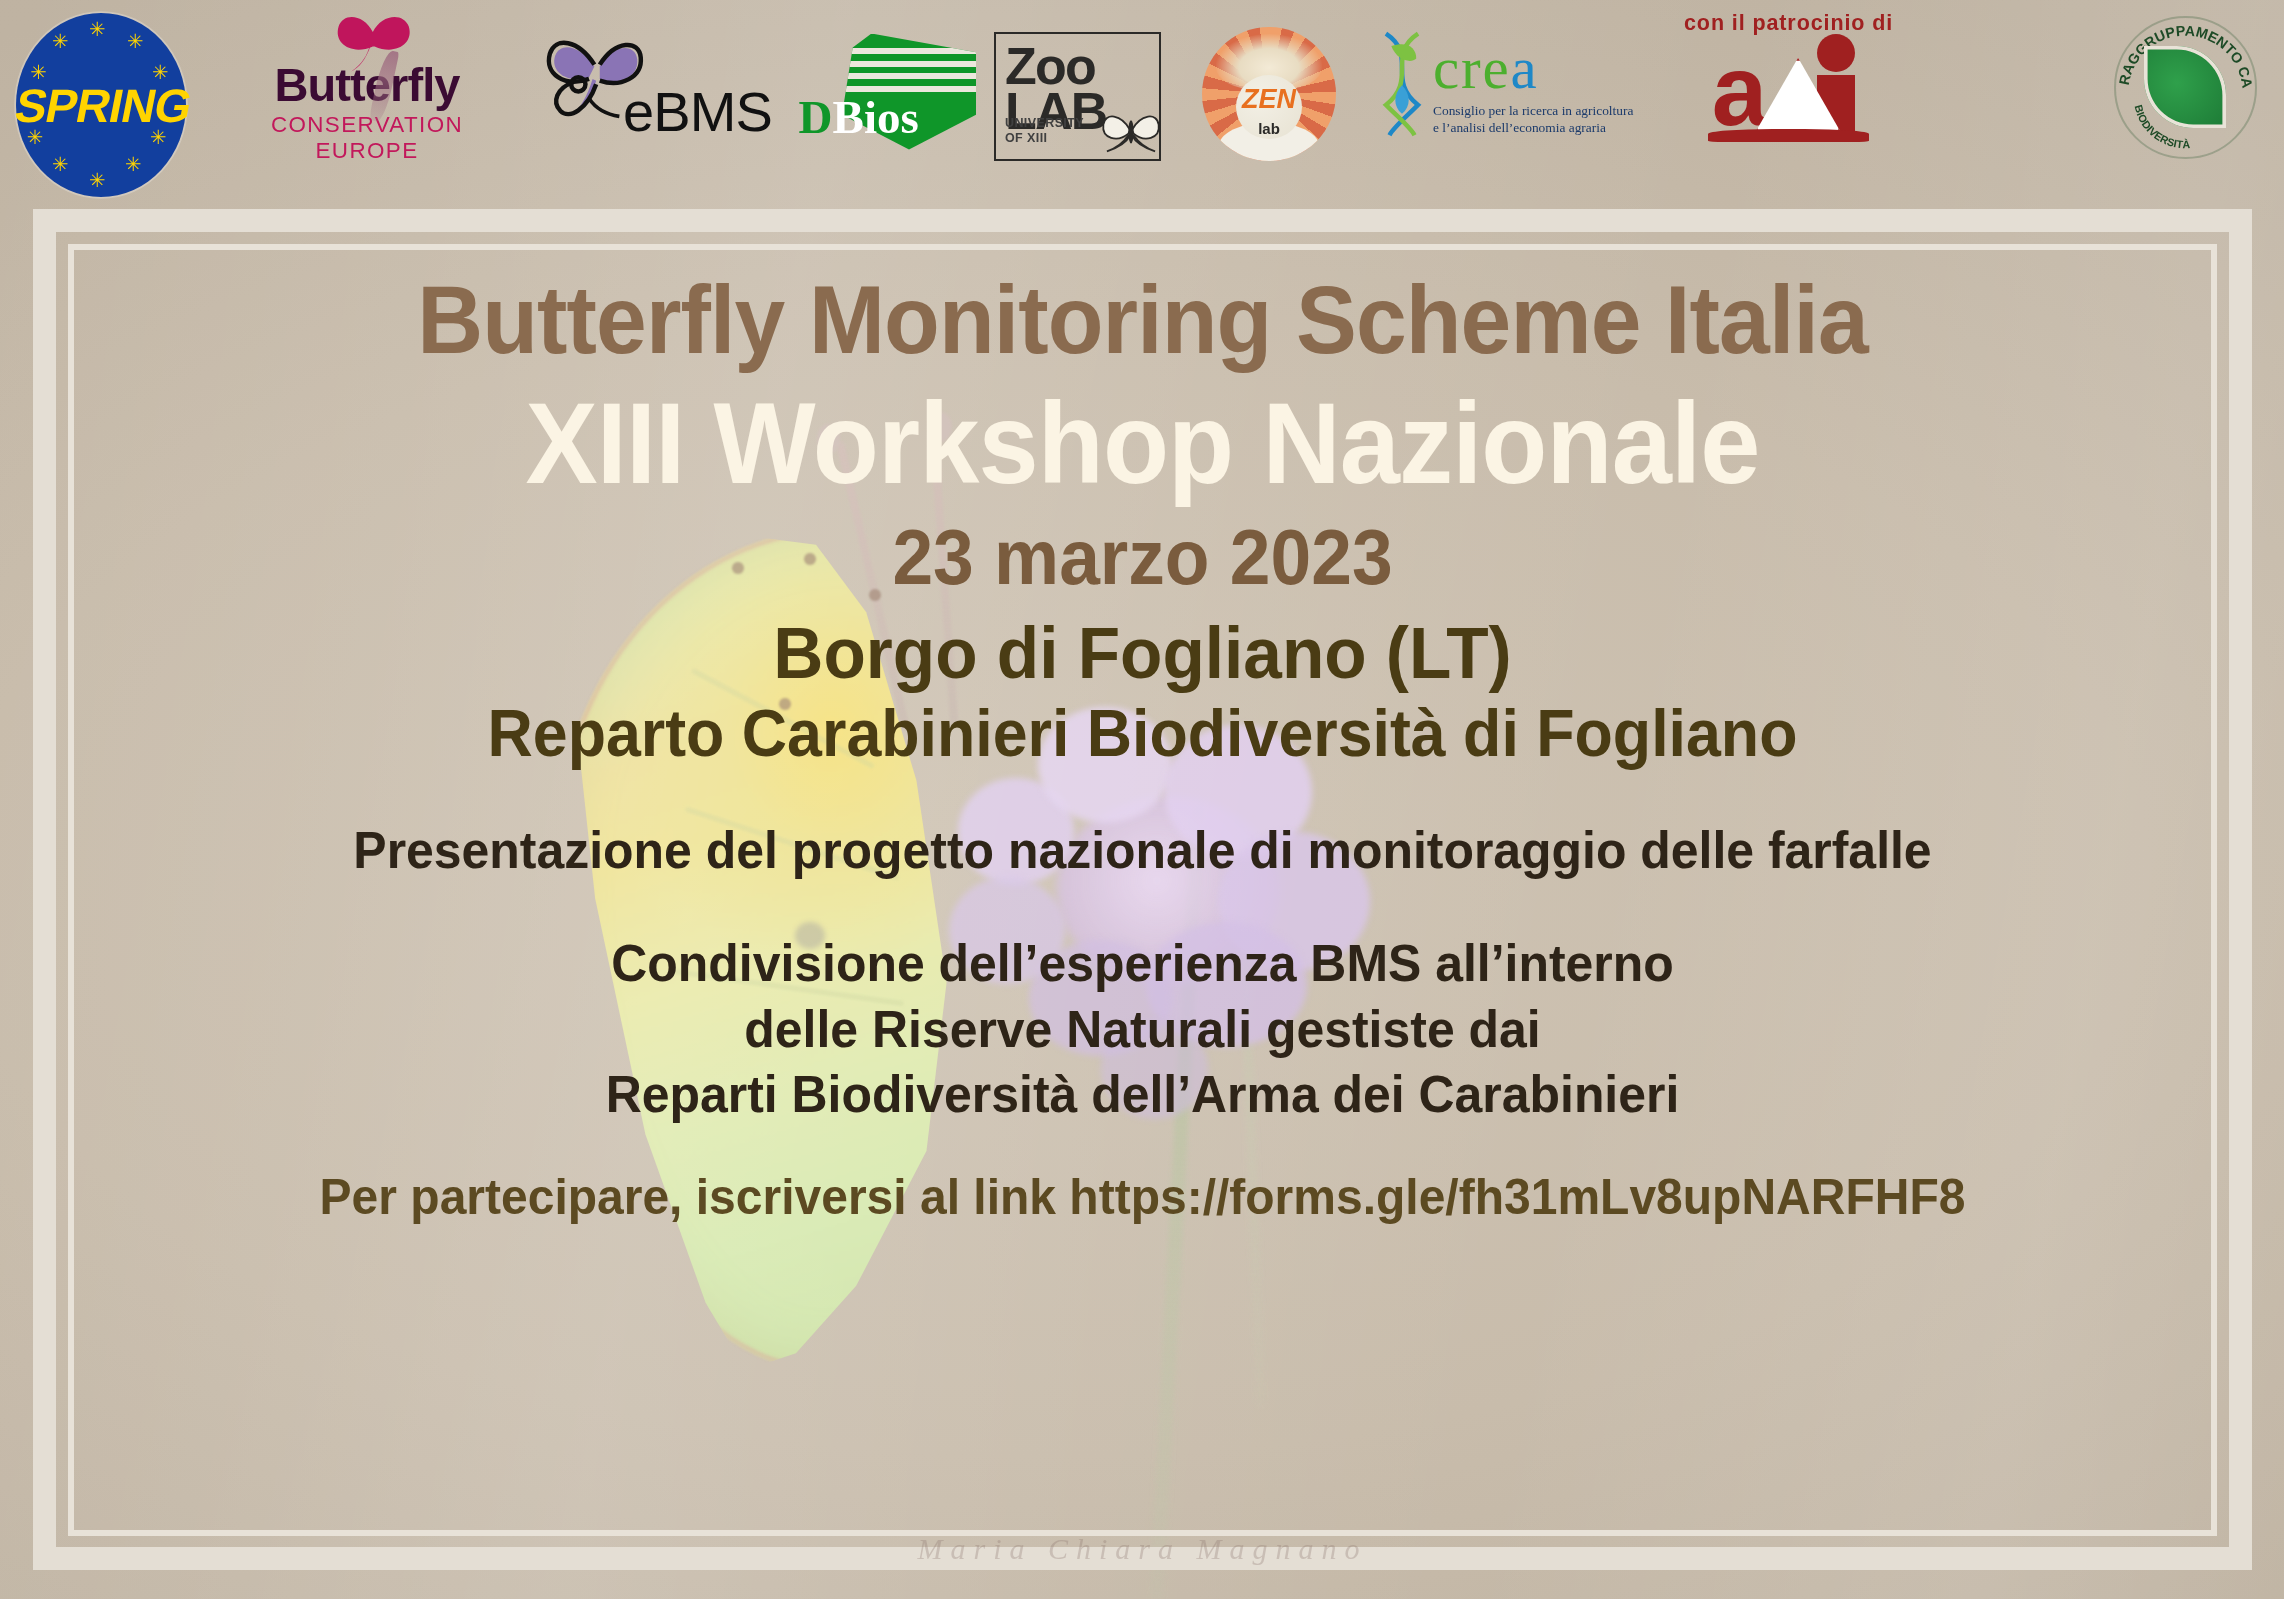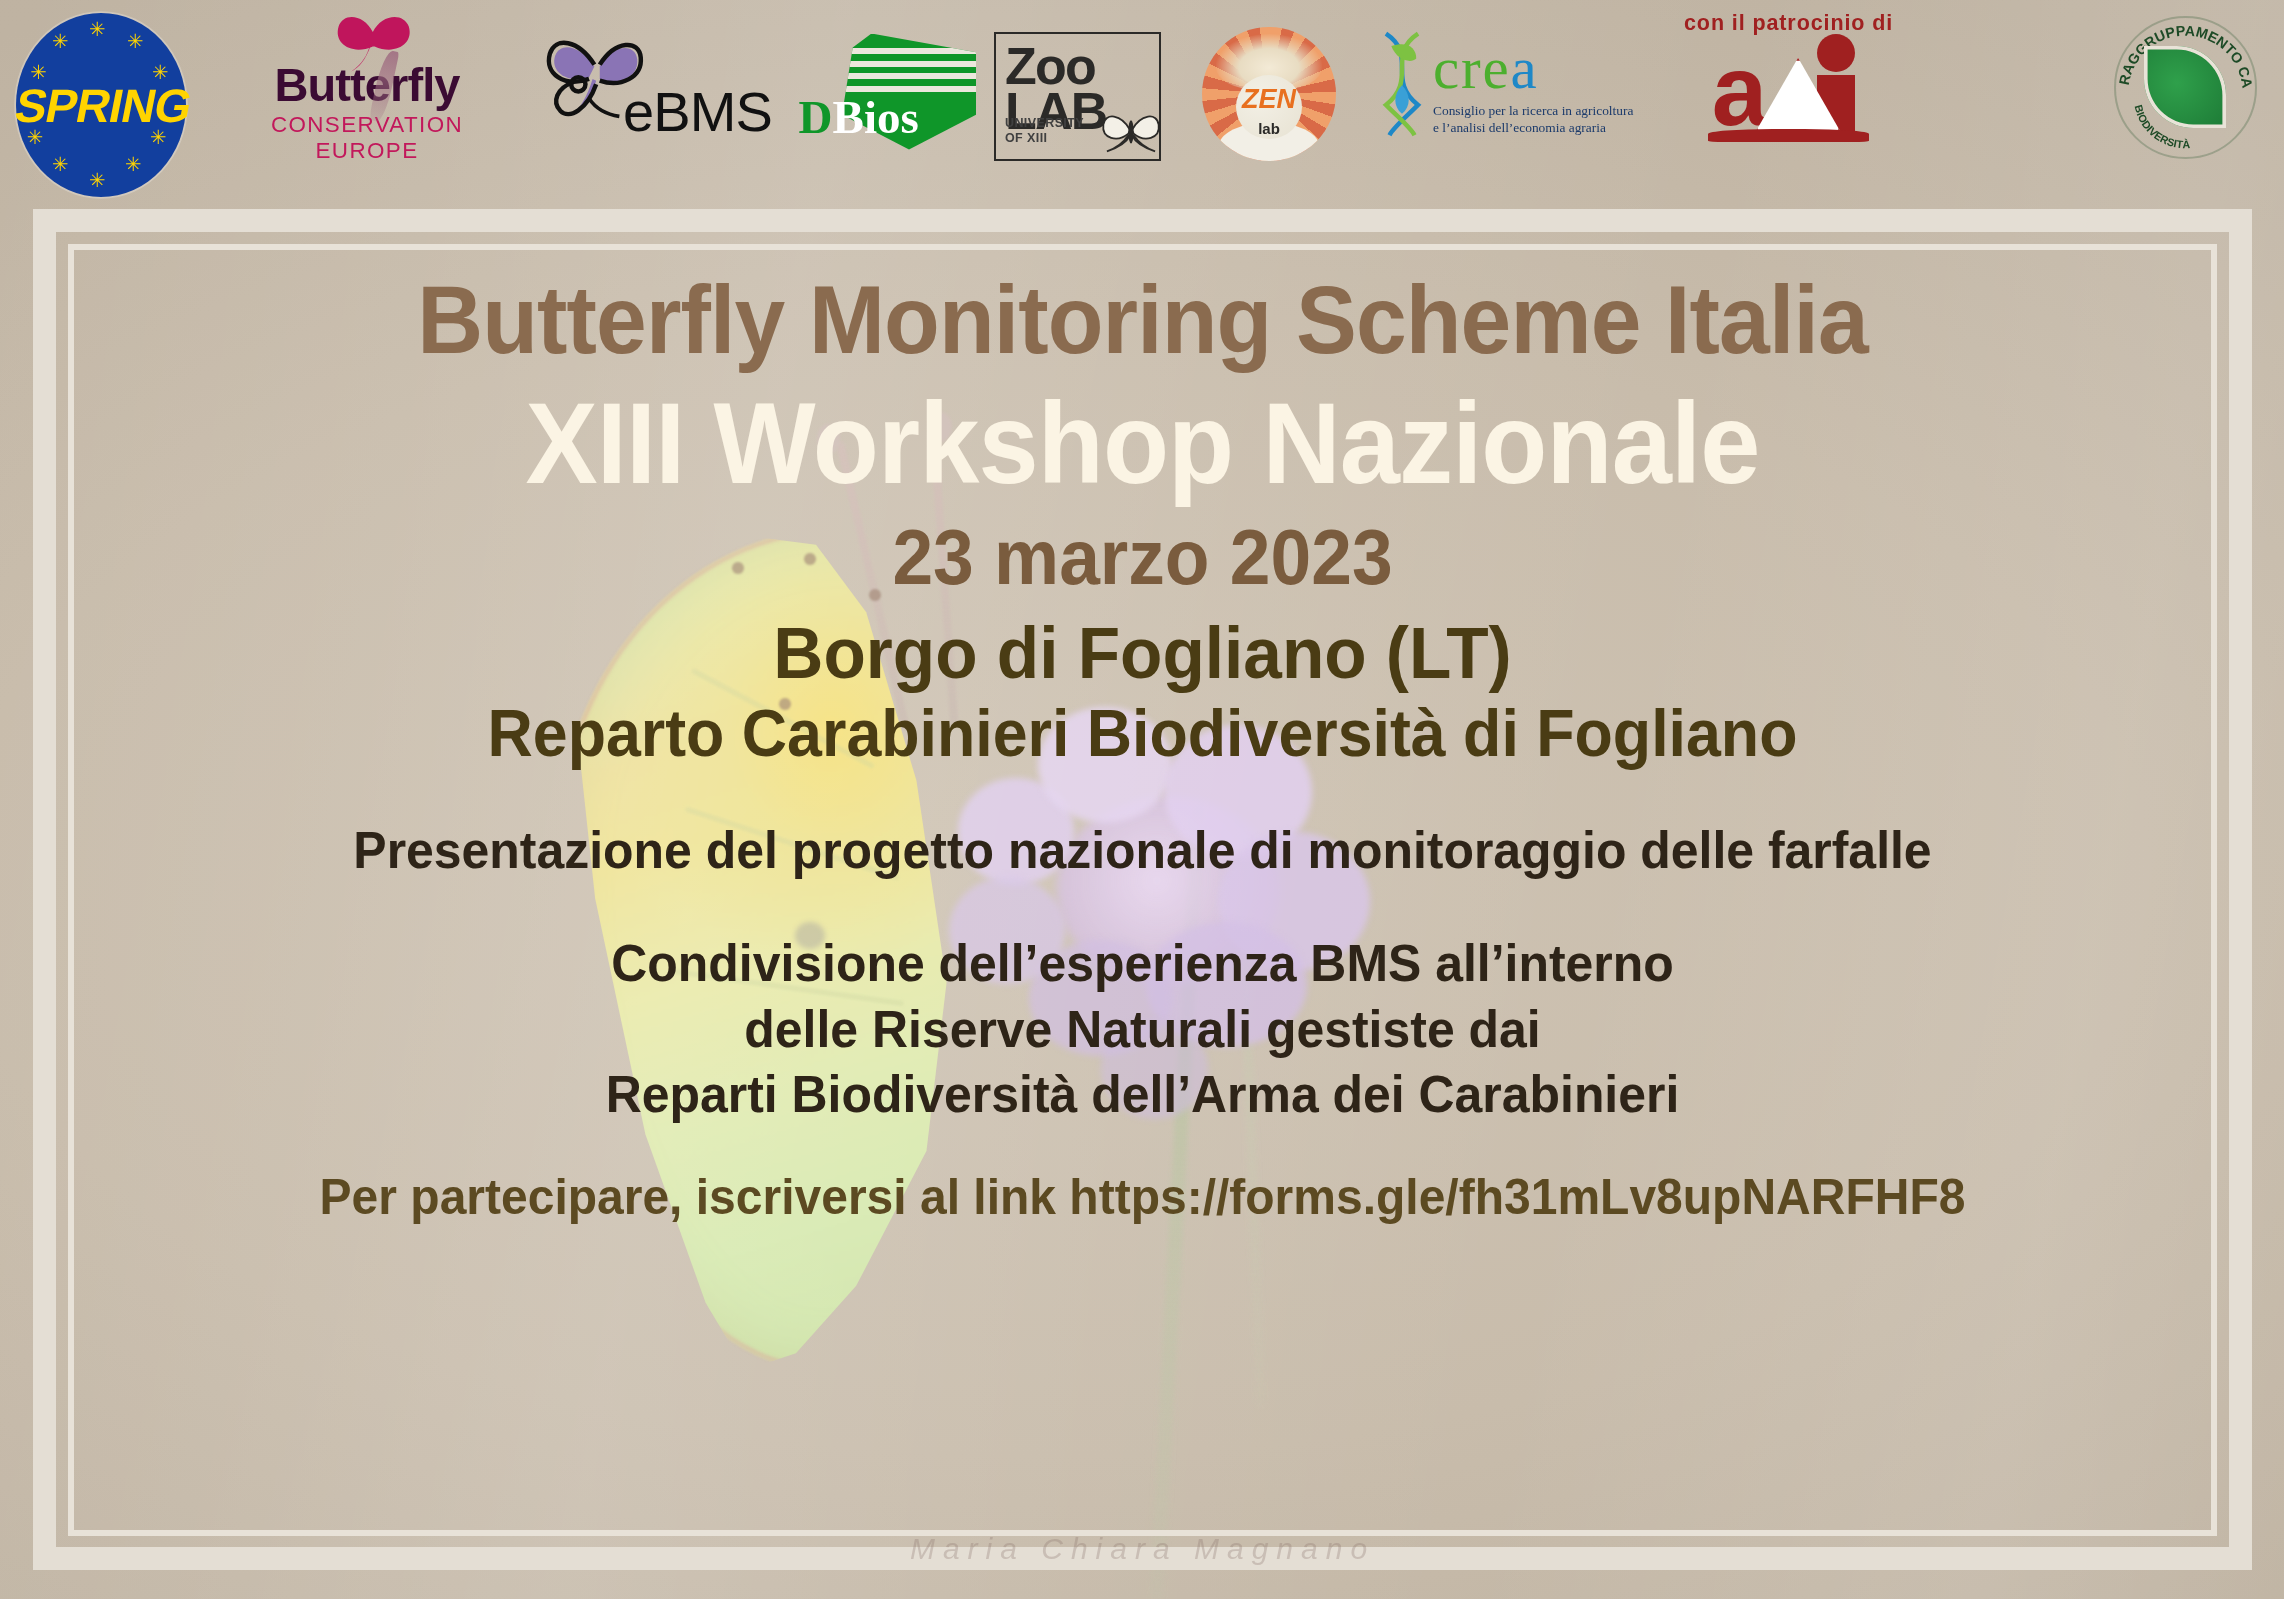--- a/index.html
+++ b/index.html
@@ -239,21 +239,21 @@
   .gap-a{height:48px;}
   .gap-b{height:39px;}
   .t-link{
     font-family:"Liberation Sans Narrow","Liberation Sans",sans-serif;
     font-weight:bold;font-size:50px;color:#5c4a22;line-height:1.2;margin:0;
     transform:scaleX(.96);
   }
 
   .watermark{
     position:absolute;left:0;right:0;bottom:34px;text-align:center;
-    font-family:Liberation Sans, sans-serif;font-style:italic;font-size:30px;
+    font-family:Liberation Serif, serif;font-style:italic;font-size:30px;
     letter-spacing:8px;color:rgba(140,115,110,0.30);
   }
 </style>
 </head>
 <body>
 
 <div class="poster">
 
   <div class="bg-base"></div>
 

